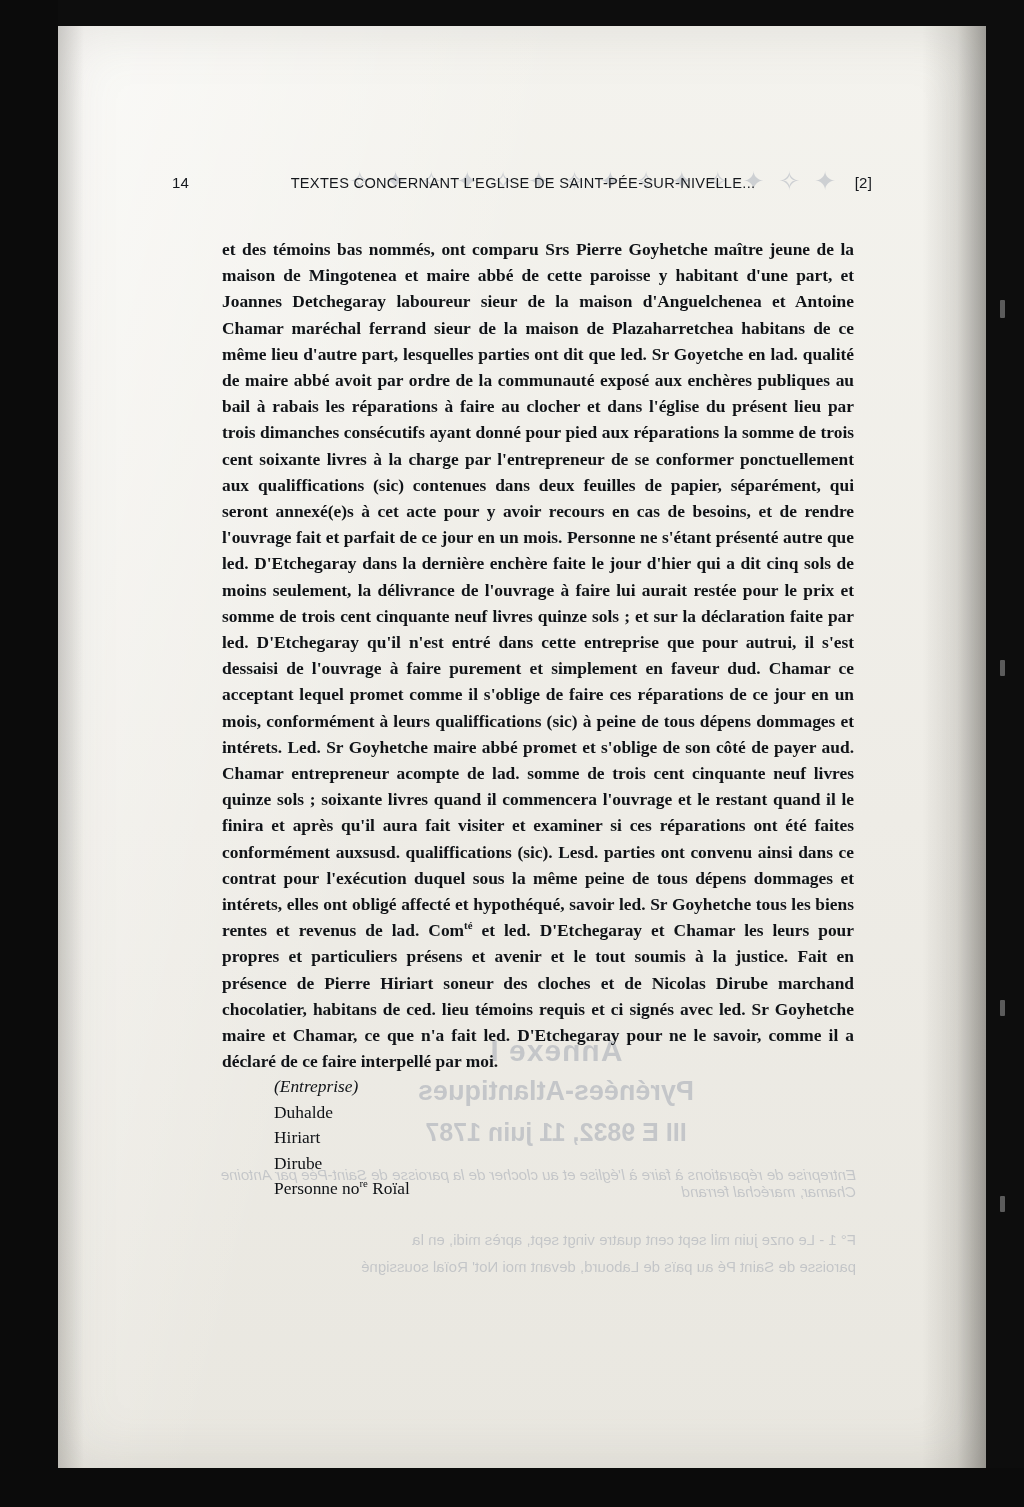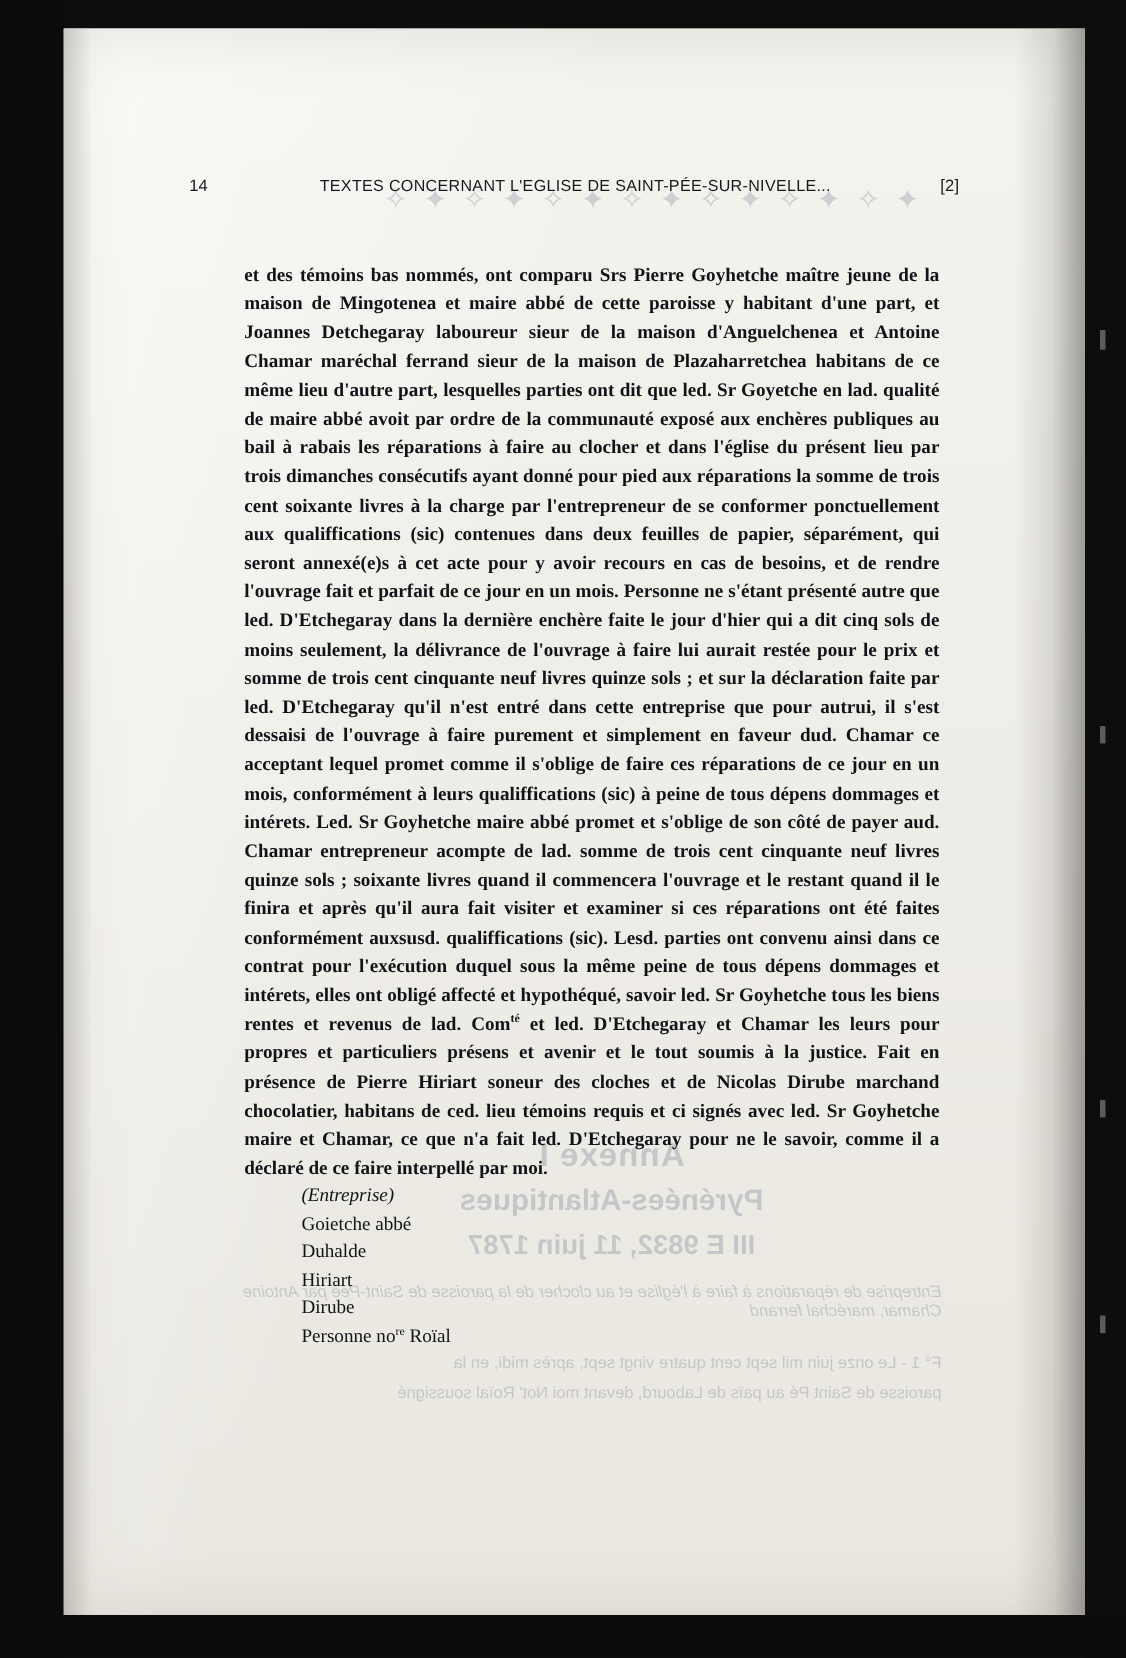--- a/index.html
+++ b/index.html
@@ -140,21 +140,21 @@
     width: 640px;
     font-size: 26px;
     letter-spacing: 14px;
     color: #3a4b70;
   }
 
   
   .running-head {
     position: absolute;
     left: 0;
-    top: 135px;
+    top: 148px;
     width: 100%;
     padding: 0 0 0 0;
     font-family: "Liberation Sans", sans-serif;
     font-size: 15.5px;
     color: #15181d;
     letter-spacing: 0.2px;
   }
   .rh-inner {
     position: relative;
     margin: 0 auto;
@@ -261,21 +261,20 @@
     </div>
 
     <div class="textblock">
       <p>
         <span>et des témoins bas nommés, ont comparu Srs Pierre Goyhetche maître jeune de la maison de Mingotenea et maire abbé de cette paroisse y habitant d'une part, et Joannes Detchegaray laboureur sieur de la maison d'Anguelchenea et Antoine Chamar maréchal ferrand sieur de la maison de Plazaharretchea habitans de ce même lieu d'autre part, lesquelles parties ont dit que led. Sr Goyetche en lad. qualité de maire abbé avoit par ordre de la communauté exposé aux enchères publiques au bail à rabais les réparations à faire au clocher et dans l'église du présent lieu par trois dimanches consécutifs ayant donné pour pied aux réparations la somme de trois cent soixante livres à la charge par l'entrepreneur de se conformer ponctuellement aux qualiffications (sic) contenues dans deux feuilles de papier, séparément, qui seront annexé(e)s à cet acte pour y avoir recours en cas de besoins, et de rendre l'ouvrage fait et parfait de ce jour en un mois. Personne ne s'étant présenté autre que led. D'Etchegaray dans la dernière enchère faite le jour d'hier qui a dit cinq sols de moins seulement, la délivrance de l'ouvrage à faire lui aurait restée pour le prix et somme de trois cent cinquante neuf livres quinze sols ; et sur la déclaration faite par led. D'Etchegaray qu'il n'est entré dans cette entreprise que pour autrui, il s'est dessaisi de l'ouvrage à faire purement et simplement en faveur dud. Chamar ce acceptant lequel promet comme il s'oblige de faire ces réparations de ce jour en un mois, conformément à leurs qualiffications (sic) à peine de tous dépens dommages et intérets. Led. Sr Goyhetche maire abbé promet et s'oblige de son côté de payer aud. Chamar entrepreneur acompte de lad. somme de trois cent cinquante neuf livres quinze sols ; soixante livres quand il commencera l'ouvrage et le restant quand il le finira et après qu'il aura fait visiter et examiner si ces réparations ont été faites conformément auxsusd. qualiffications (sic). Lesd. parties ont convenu ainsi dans ce contrat pour l'exécution duquel sous la même peine de tous dépens dommages et intérets, elles ont obligé affecté et hypothéqué, savoir led. Sr Goyhetche tous les biens rentes et revenus de lad. Com</span><sup>té</sup><span> et led. D'Etchegaray et Chamar les leurs pour propres et particuliers présens et avenir et le tout soumis à la justice. Fait en présence de Pierre Hiriart soneur des cloches et de Nicolas Dirube marchand chocolatier, habitans de ced. lieu témoins requis et ci signés avec led. Sr Goyhetche maire et Chamar, ce que n'a fait led. D'Etchegaray pour ne le savoir, comme il a déclaré de ce faire interpellé par moi.</span>
       </p>
     </div>
 
     <div class="signatures">
       <div class="sig-caption">(Entreprise)</div>
-      <div>Goietche abbé</div>
       <div>Duhalde</div>
       <div>Hiriart</div>
       <div>Dirube</div>
       <div><span>Personne no</span><sup>re</sup><span> Roïal</span></div>
     </div>
 
     <div class="edge-shade-left"></div>
     <div class="gutter"></div>
   </div>
 </div>

